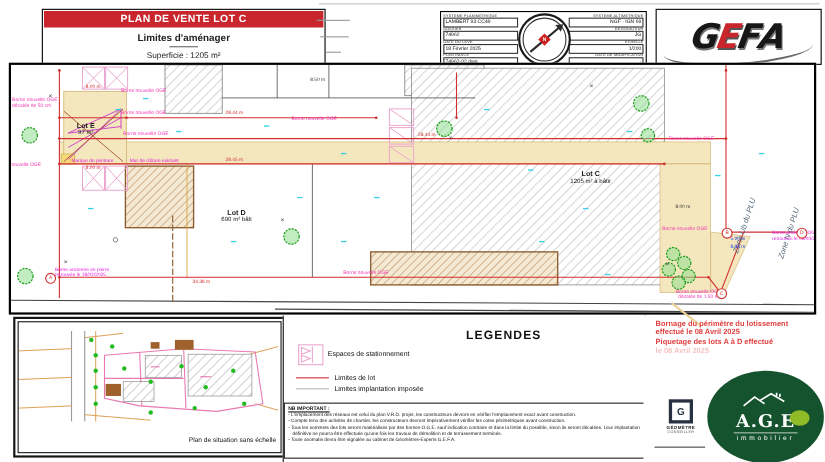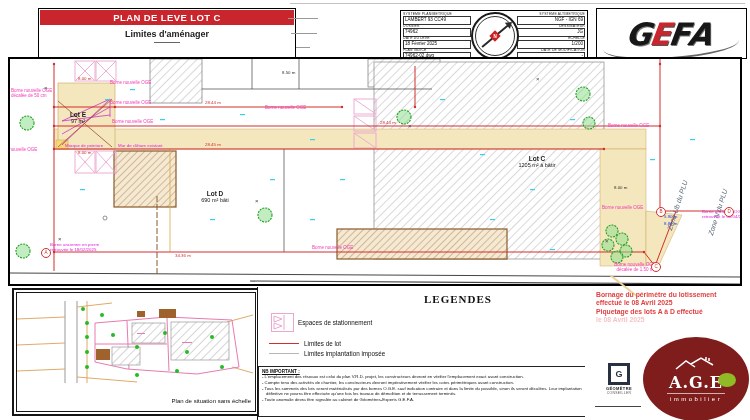--- a/index.html
+++ b/index.html
@@ -57,56 +57,57 @@
   .mk{position:absolute;width:8px;height:8px;border:1px solid #d12f2f;border-radius:50%;background:#fff;
       color:#d12f2f;font-size:4.5px;line-height:8px;text-align:center;}
 
   
   #inset{left:12px;top:288px;width:244px;height:124px;border:2px solid #161616;background:#fff;}
   #inset-in{position:absolute;inset:2px;border:1px solid #161616;}
   #echelle{left:14px;top:92px;font-size:14px;font-weight:600;color:#111;}
   #inset-cap{right:4px;top:105px;font-size:6px;color:#111;}
 
   #legendp{left:257px;top:287px;width:328px;height:133px;border-left:1px solid #111;border-right:1px solid #111;background:#fff;}
-  #leg-title{left:60px;top:6px;width:280px;text-align:center;font-weight:bold;font-size:11px;letter-spacing:1px;font-family:Liberation Serif, serif;}
+  #leg-title{left:60px;top:12px;width:280px;text-align:center;font-weight:bold;font-size:11px;letter-spacing:1px;}
   .leg-lab{position:absolute;font-size:6.3px;color:#111;white-space:nowrap;}
   #park-ico{left:13px;top:26px;width:21px;height:17px;border:1px solid #eba7cf;}
   #park-ico svg{display:block;}
   .leg-line{position:absolute;width:30px;height:0;}
   #nbbox{left:0px;top:79px;width:323px;height:45px;border:1px solid #222;padding:2px 3px;overflow:hidden;}
   #nbbox .t{font-size:4.6px;font-weight:bold;text-decoration:underline;}
   #nbbox p{margin:0 0 .5px 0;font-size:4.3px;line-height:1.25;color:#111;padding-left:4px;text-indent:-4px;}
 
   #rightp{left:585px;top:287px;width:165px;height:133px;background:#fff;}
   #notice{left:11px;top:4px;width:152px;color:#e04040;font-size:6.8px;font-weight:bold;line-height:1.25;}
   #notice .faint{opacity:.32;}
   #geo{left:6px;top:76px;width:56px;text-align:center;}
   #geo .sq{margin:0 auto;width:16px;height:16px;border:3px solid #273142;font-weight:bold;font-size:9px;
            line-height:16px;color:#273142;}
   #geo .l1{font-size:4px;font-weight:bold;letter-spacing:.4px;margin-top:1px;color:#222;}
   #geo .l2{font-size:3.4px;color:#555;letter-spacing:.3px;}
   #geo-ul{left:10px;top:119px;width:46px;height:1px;background:#444;}
-  #age{left:58px;top:50px;width:106px;height:84px;background:#7f1d1d;border-radius:50%;
+  #age{left:58px;top:50px;width:106px;height:84px;background:#14532d;border-radius:50%;
        display:flex;flex-direction:column;align-items:center;justify-content:center;color:#fff;}
   #age .nm{font-family:"DejaVu Serif",serif;font-weight:bold;font-size:16px;letter-spacing:1px;margin-top:1px;}
   #age .hr{width:58px;height:1px;background:rgba(255,255,255,.65);margin:1px 0 2px;}
   #age .sub{font-size:6px;letter-spacing:2.5px;}
   #age-dot{left:133px;top:86px;width:18px;height:14px;background:#90bb26;border-radius:50%;}
   #tanseg{left:22px;top:-2px;width:34px;height:2px;background:#ecd29a;transform:rotate(38deg);}
 </style>
 </head>
 <body>
 
 <div id="sheet">
 
   <div class="abs" id="topline"></div>
   <div class="abs" id="title-block">
-    <div class="abs" id="title-banner">PLAN DE LEVE LOT C</div>
+    <div class="abs" id="title-banner">PLAN DE VENTE LOT C</div>
     <div class="abs" id="title-sub">Limites d'aménager</div>
     <div class="abs" id="title-div"></div>
+    <div class="abs" id="title-sup">Superficie : 1205 m²</div>
   </div>
   <div class="abs folddash" style="left:288px;top:18px;width:30px;"></div>
   <div class="abs folddash" style="left:291px;top:33px;width:26px;"></div>
   <div class="abs folddash" style="left:296px;top:47px;width:14px;"></div>
 
   <div class="abs" id="info-block">
     <div class="if" style="left:2px;top:1px;">
       <div class="l">SYSTEME PLANIMETRIQUE</div>
       <div class="v">LAMBERT 93 CC49</div>
     </div>

